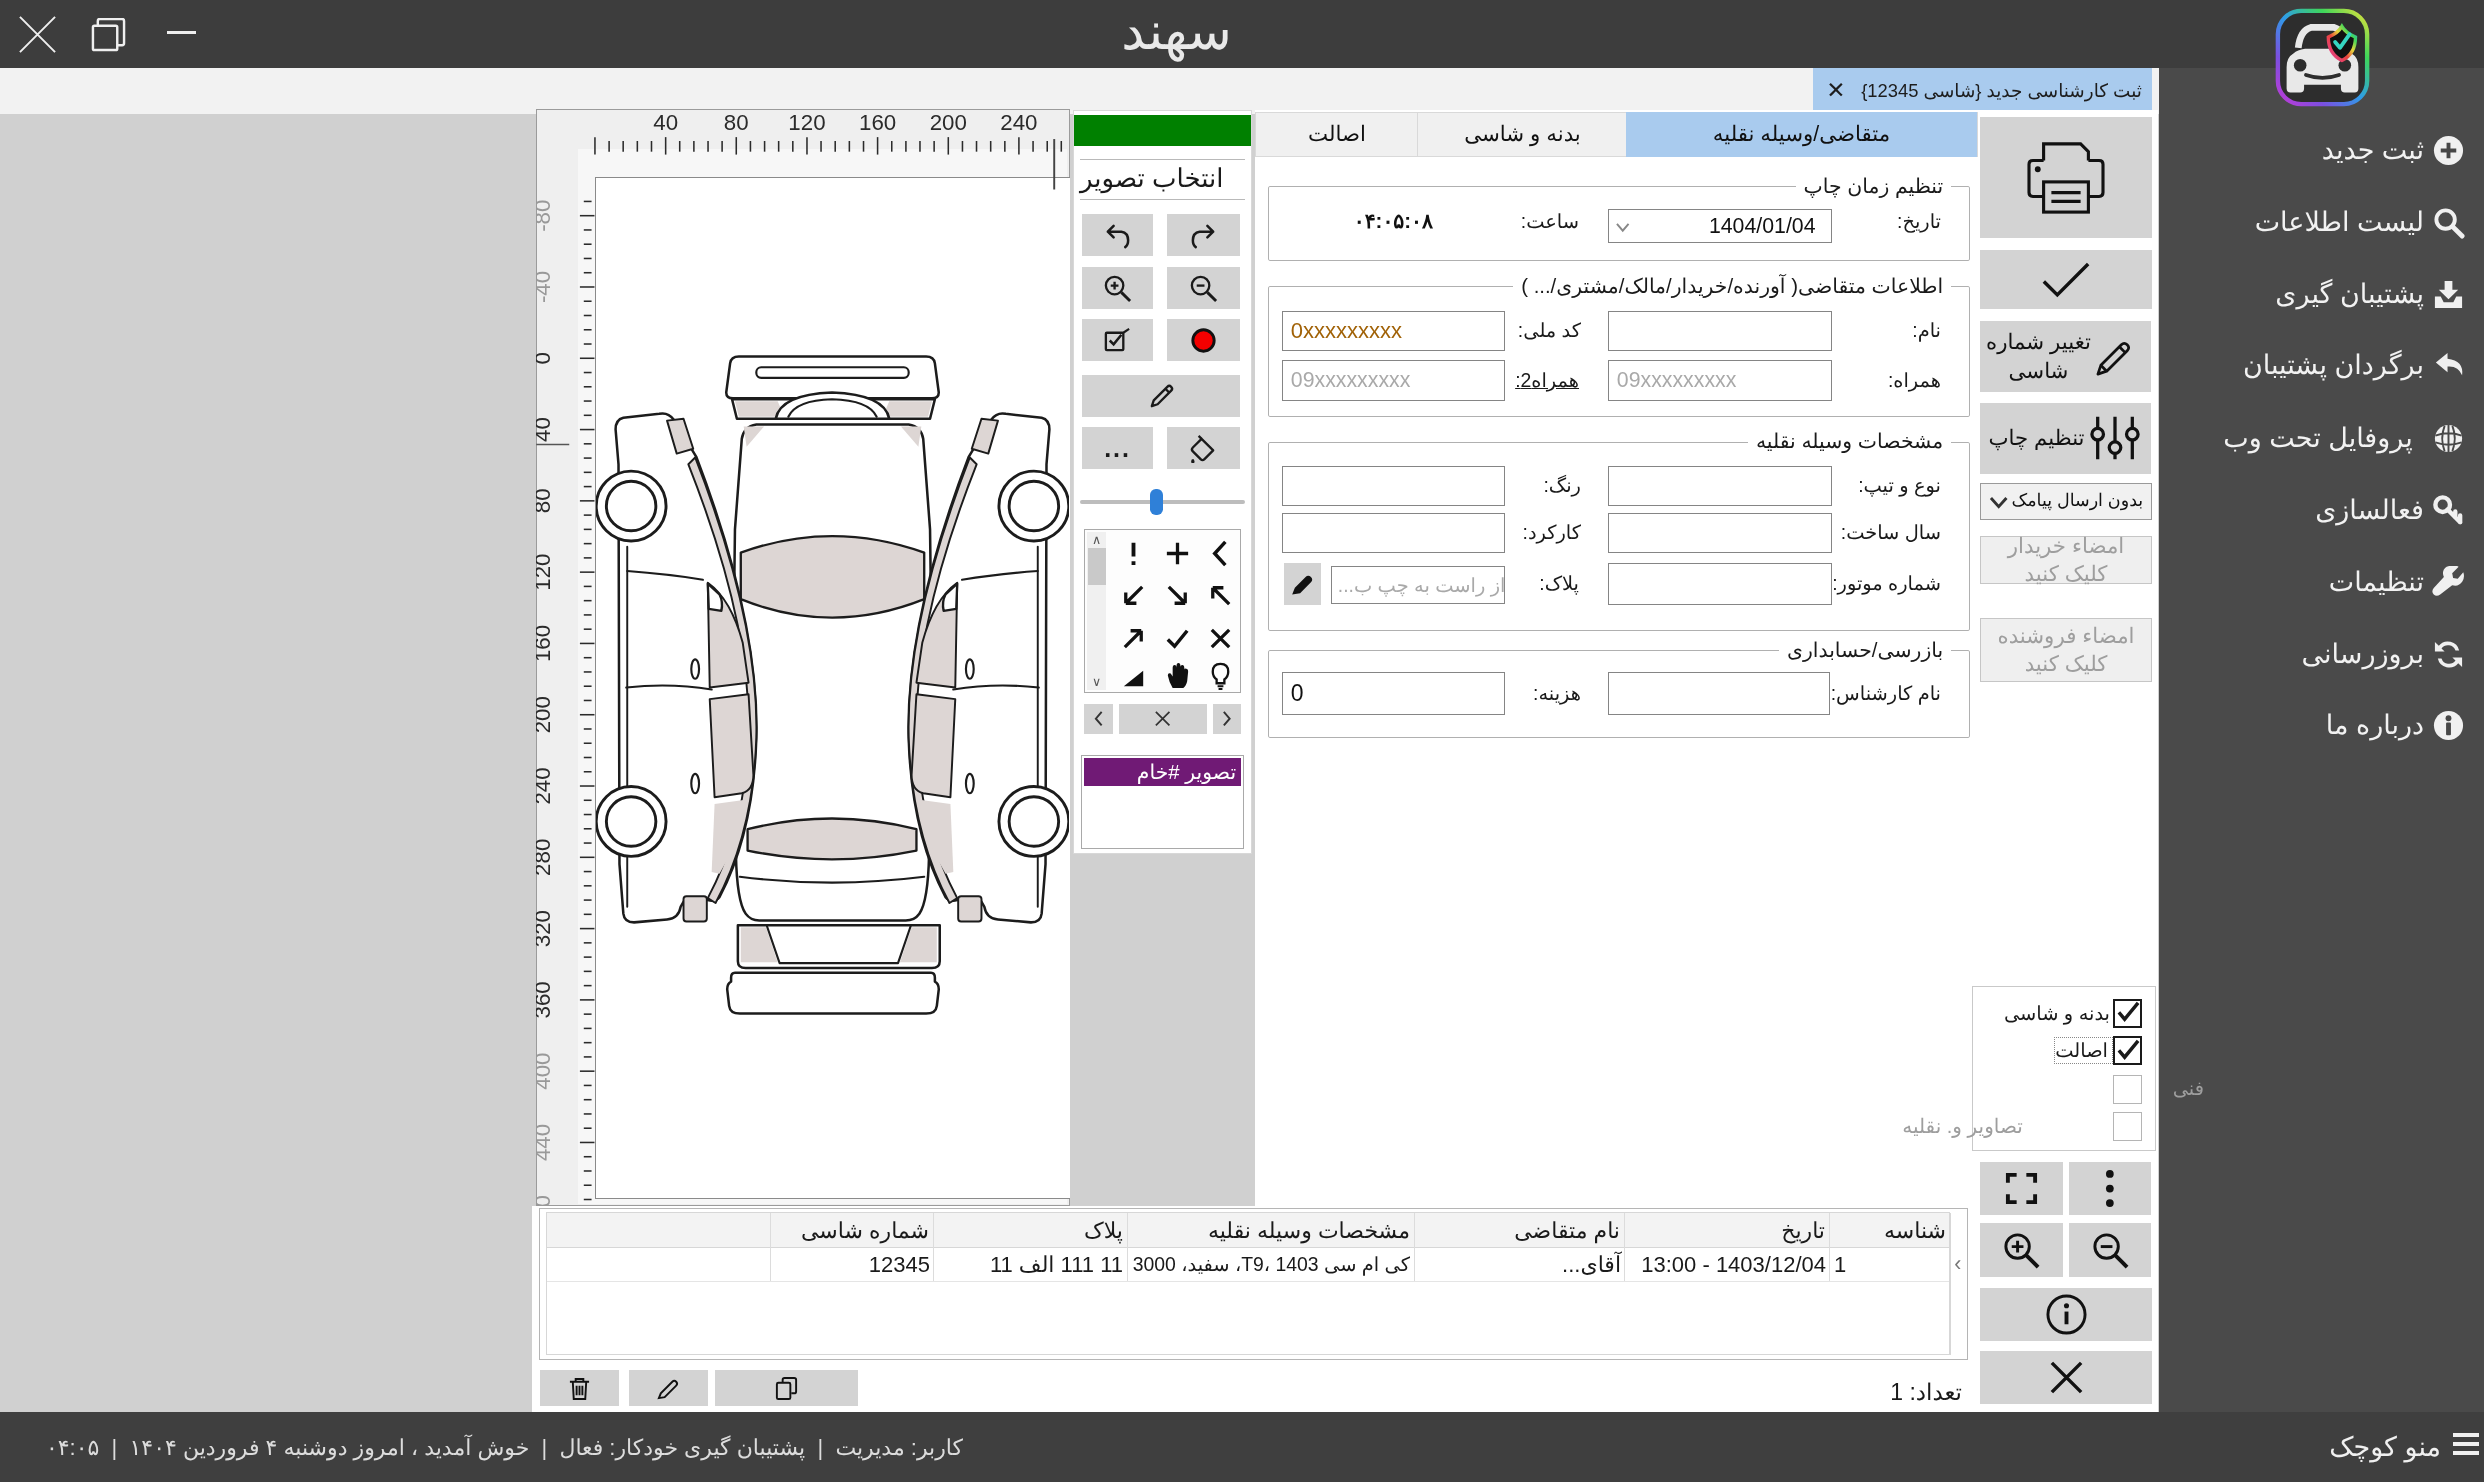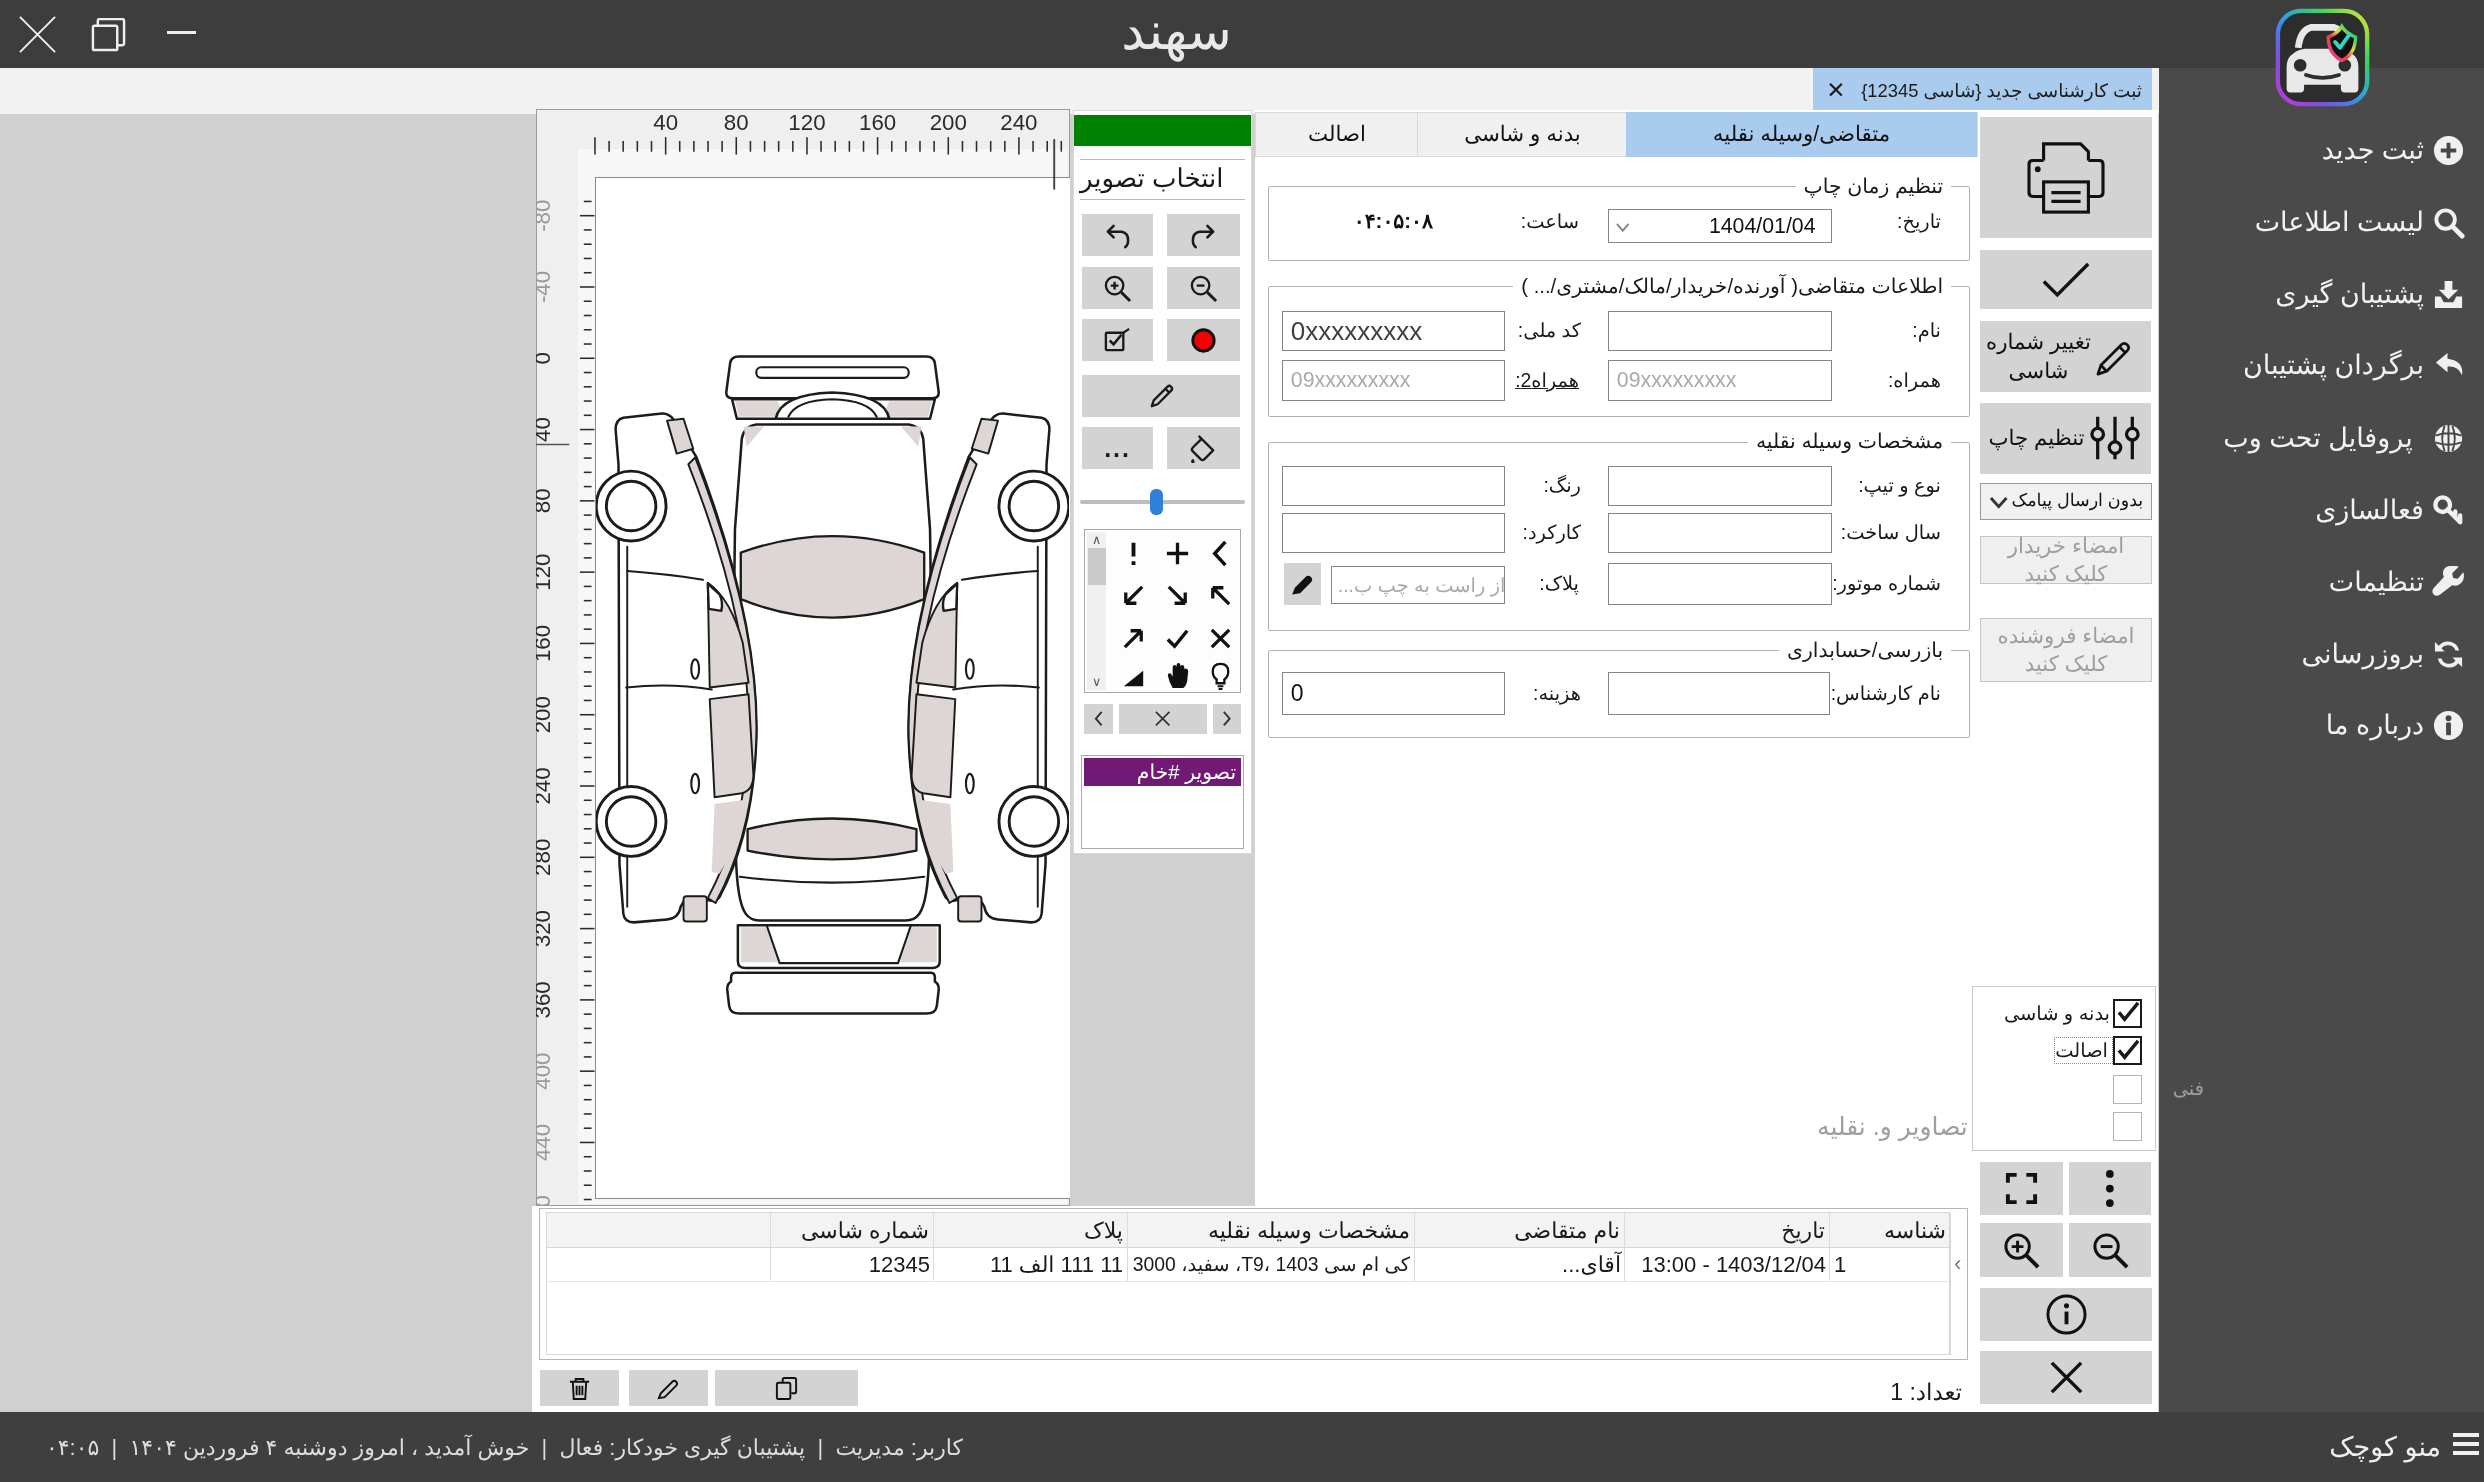--- a/index.html
+++ b/index.html
@@ -468,21 +468,21 @@
     </svg>
   </div>
 <div class="abs rtl" style="left:1230px;top:207px;width:349px;height:29px;font-size:19.4px;color:#1a1a1a;text-align:right;line-height:29px;white-space:nowrap">ساعت:</div>
 <div class="abs rtl" style="left:1336px;top:207px;width:97px;height:29px;font-size:20.4px;font-weight:bold;color:#111;text-align:right;line-height:29px">۰۴:۰۵:۰۸</div>
 <div class="abs" style="left:1268px;top:286px;width:702px;height:131px;border:1.9px solid #b0b0b0;border-radius:1.9px"></div>
 <div class="abs rtl" style="left:1543px;top:273px;width:408px;height:27px;font-size:20.4px;color:#1a1a1a;text-align:right;line-height:27px;white-space:nowrap"><span style="background:#fff;padding:0 7.8px">اطلاعات متقاضی( آورنده/خریدار/مالک/مشتری/... )</span></div>
 <div class="abs rtl" style="left:1592px;top:316px;width:349px;height:29px;font-size:19.4px;color:#1a1a1a;text-align:right;line-height:29px;white-space:nowrap">نام:</div>
 <div class="abs" style="left:1608px;top:311px;width:224px;height:40px;background:#fff;border:1.9px solid #858585;"></div>
 <div class="abs rtl" style="left:1232px;top:316px;width:349px;height:29px;font-size:19.4px;color:#1a1a1a;text-align:right;line-height:29px;white-space:nowrap">کد ملی:</div>
 <div class="abs" style="left:1282px;top:311px;width:223px;height:40px;background:#fff;border:1.9px solid #858585;">
-    <div style="font-size:26px;color:#404040;line-height:38px;padding-left:7.8px">0xxxxxxxxx</div>
+    <div style="font-size:22px;color:#a16207;line-height:38px;padding-left:7.8px">0xxxxxxxxx</div>
   </div>
 <div class="abs rtl" style="left:1592px;top:366px;width:349px;height:29px;font-size:19.4px;color:#1a1a1a;text-align:right;line-height:29px;white-space:nowrap">همراه:</div>
 <div class="abs" style="left:1608px;top:360px;width:224px;height:41px;background:#fff;border:1.9px solid #858585;">
     <div style="font-size:21.3px;color:#a9a9a9;line-height:39px;padding-left:7.8px">09xxxxxxxxx</div>
   </div>
 <div class="abs rtl" style="left:1230px;top:366px;width:349px;height:29px;font-size:19.4px;color:#1a1a1a;text-align:right;line-height:29px;white-space:nowrap"><span style="text-decoration:underline">همراه2:</span></div>
 <div class="abs" style="left:1282px;top:360px;width:223px;height:41px;background:#fff;border:1.9px solid #858585;">
     <div style="font-size:21.3px;color:#a9a9a9;line-height:39px;padding-left:7.8px">09xxxxxxxxx</div>
   </div>
 <div class="abs" style="left:1268px;top:442px;width:702px;height:189px;border:1.9px solid #b0b0b0;border-radius:1.9px"></div>
@@ -558,21 +558,21 @@
 <div class="abs rtl" style="left:1819px;top:999px;width:291px;height:29px;font-size:19.4px;color:#1a1a1a;text-align:right;line-height:29px;white-space:nowrap">بدنه و شاسی</div>
 <div class="abs" style="left:2113px;top:1036px;width:29px;height:29px;border:2.9px solid #1a1a1a;background:#fff"></div>
 <svg class="abs" style="left:2115px;top:1038px" width="26" height="24" viewBox="0 0 27 25" fill="none" stroke="#1a1a1a" stroke-width="3.6">
     <path d="M4 13 L10 20 L24 3"></path>
   </svg>
 <div class="abs rtl" style="left:1817px;top:1036px;width:291px;height:29px;font-size:19.4px;color:#1a1a1a;text-align:right;line-height:29px;white-space:nowrap">اصالت</div>
 <div class="abs" style="left:2054px;top:1037px;width:59px;height:27px;border:1px dotted #888"></div>
 <div class="abs" style="left:2113px;top:1075px;width:29px;height:29px;border:1.9px solid #b5b5b5;background:#fff"></div>
 <div class="abs rtl" style="left:1913px;top:1074px;width:291px;height:29px;font-size:19.4px;color:#9e9e9e;text-align:right;line-height:29px;white-space:nowrap">فنی</div>
 <div class="abs" style="left:2113px;top:1112px;width:29px;height:29px;border:1.9px solid #b5b5b5;background:#fff"></div>
-<div class="abs rtl" style="left:1817px;top:1112px;width:291px;height:29px;font-size:25px;color:#9e9e9e;text-align:left;line-height:29px;white-space:nowrap">تصاویر و. نقلیه</div>
+<div class="abs rtl" style="left:1817px;top:1112px;width:291px;height:29px;font-size:20px;color:#9e9e9e;text-align:center;line-height:29px;white-space:nowrap">تصاویر و. نقلیه</div>
 <div class="gbtn flx" style="left:1980px;top:1162px;width:83px;height:53px">
     <svg width="35" height="35" viewBox="0 0 36 36" fill="none" stroke="#111" stroke-width="4">
       <path d="M4 12 V4 H13 M23 4 H32 V12 M32 24 V32 H23 M13 32 H4 V24"></path>
     </svg>
   </div>
 <div class="gbtn flx" style="left:2069px;top:1162px;width:82px;height:53px">
     <svg width="9.7" height="39" viewBox="0 0 10 40">
       <circle cx="5" cy="5" r="4" fill="#111"></circle>
       <circle cx="5" cy="20" r="4" fill="#111"></circle>
       <circle cx="5" cy="35" r="4" fill="#111"></circle>

